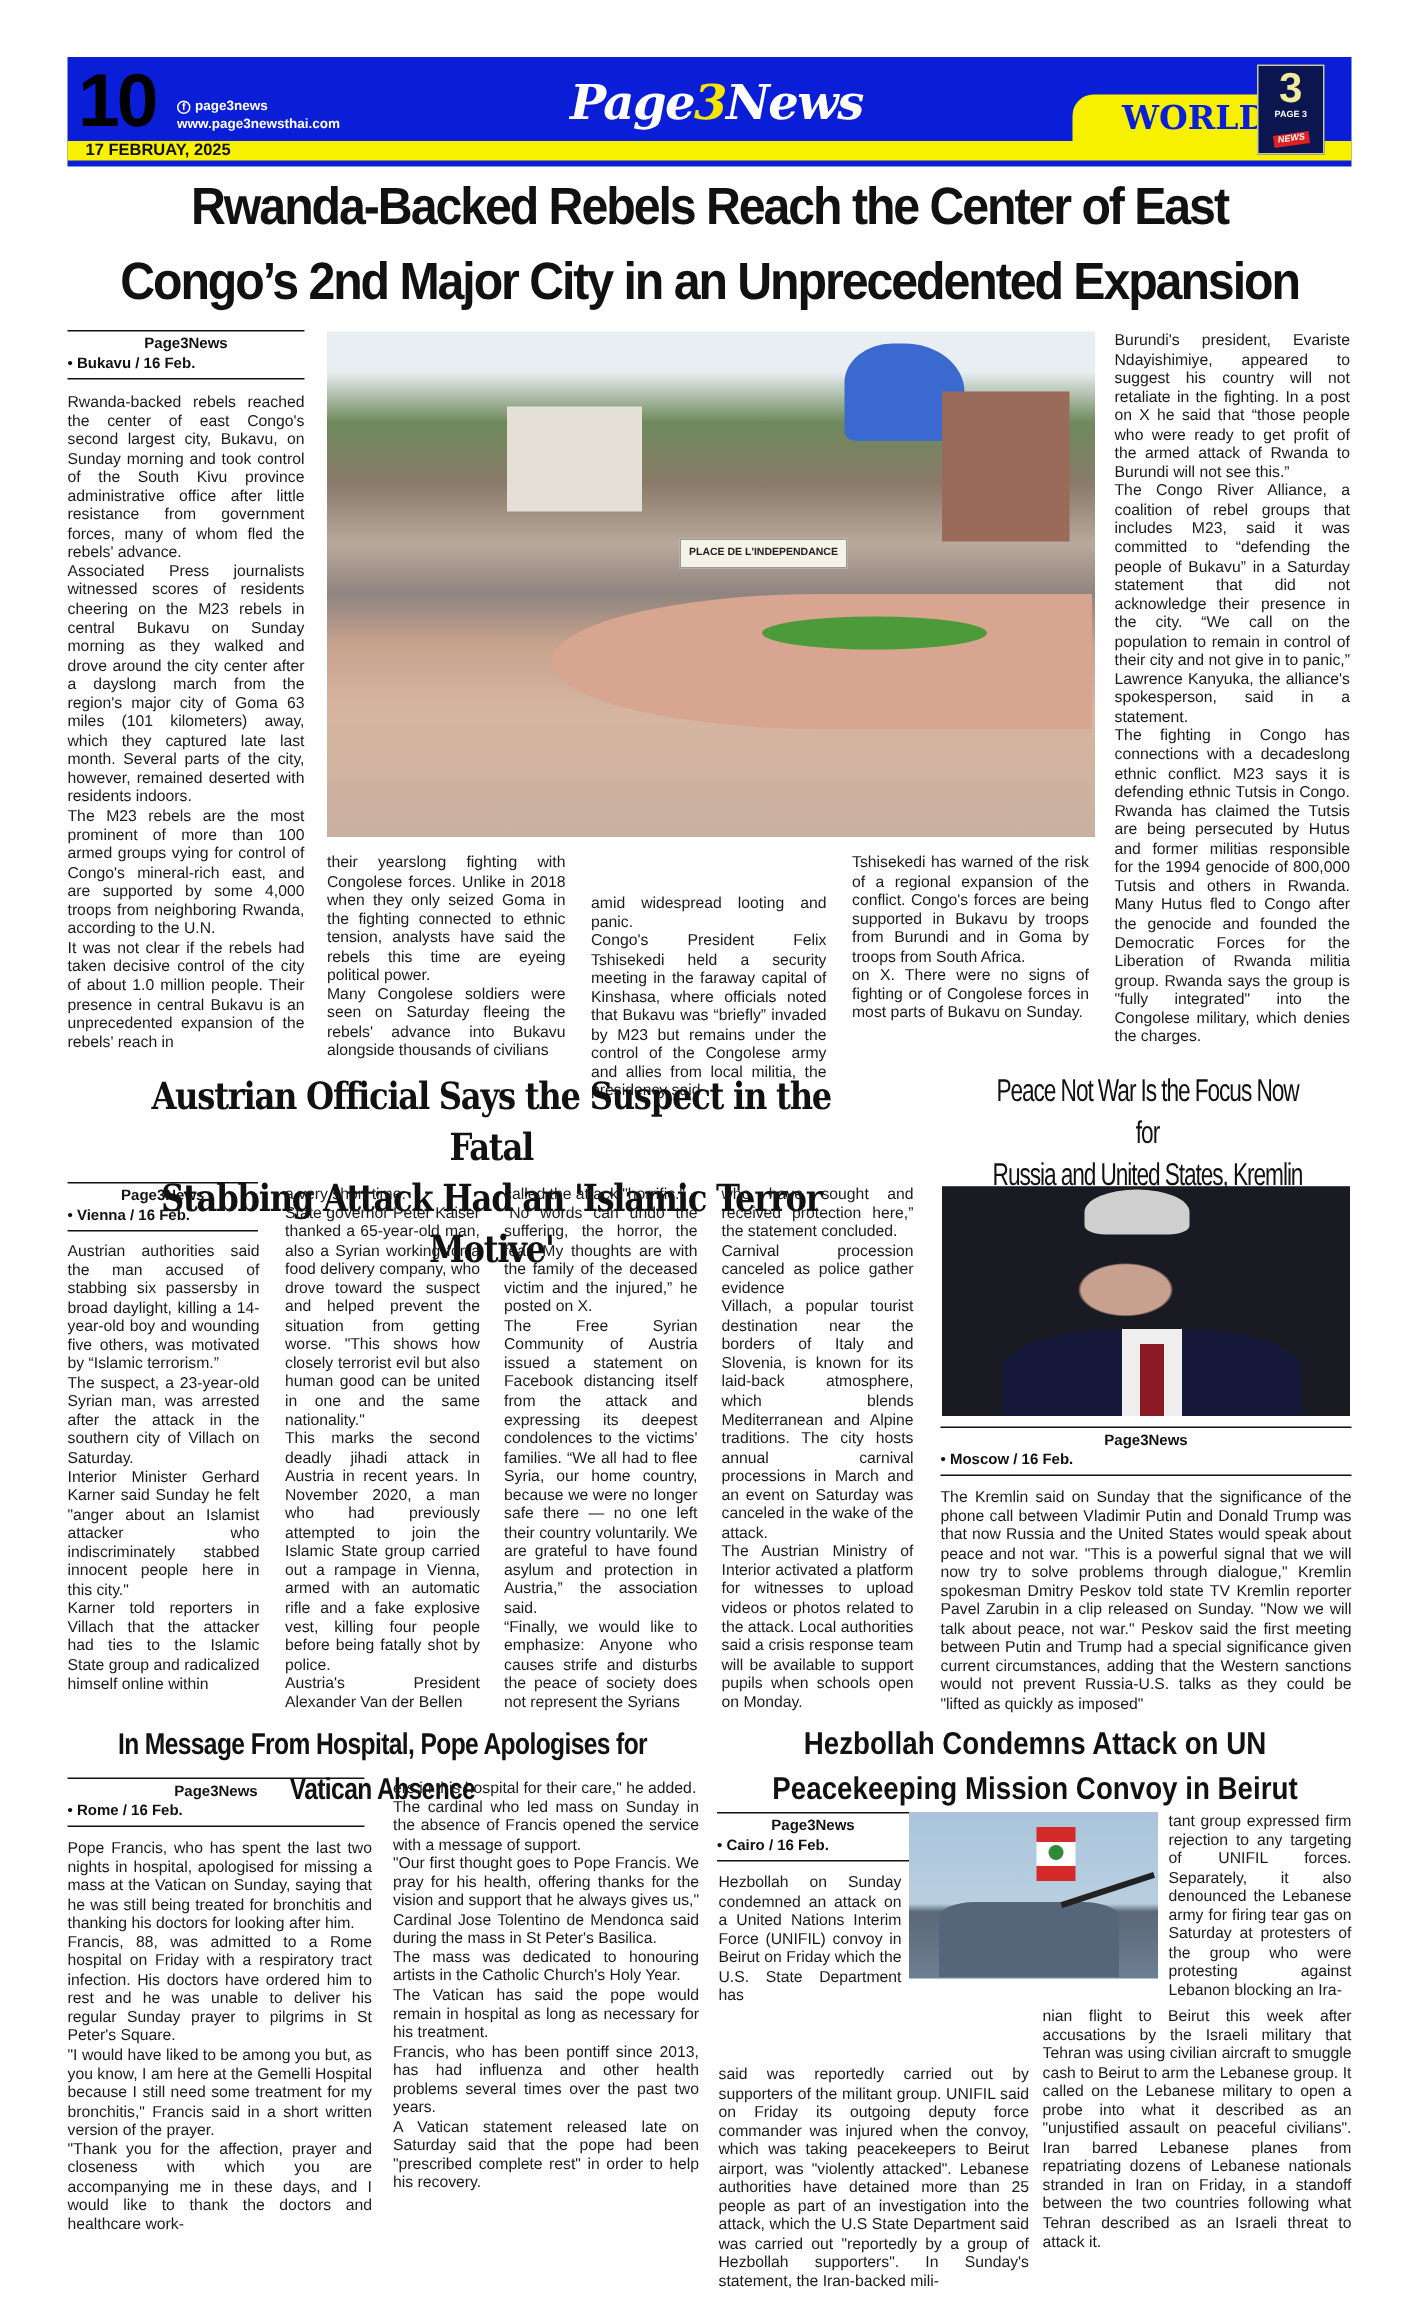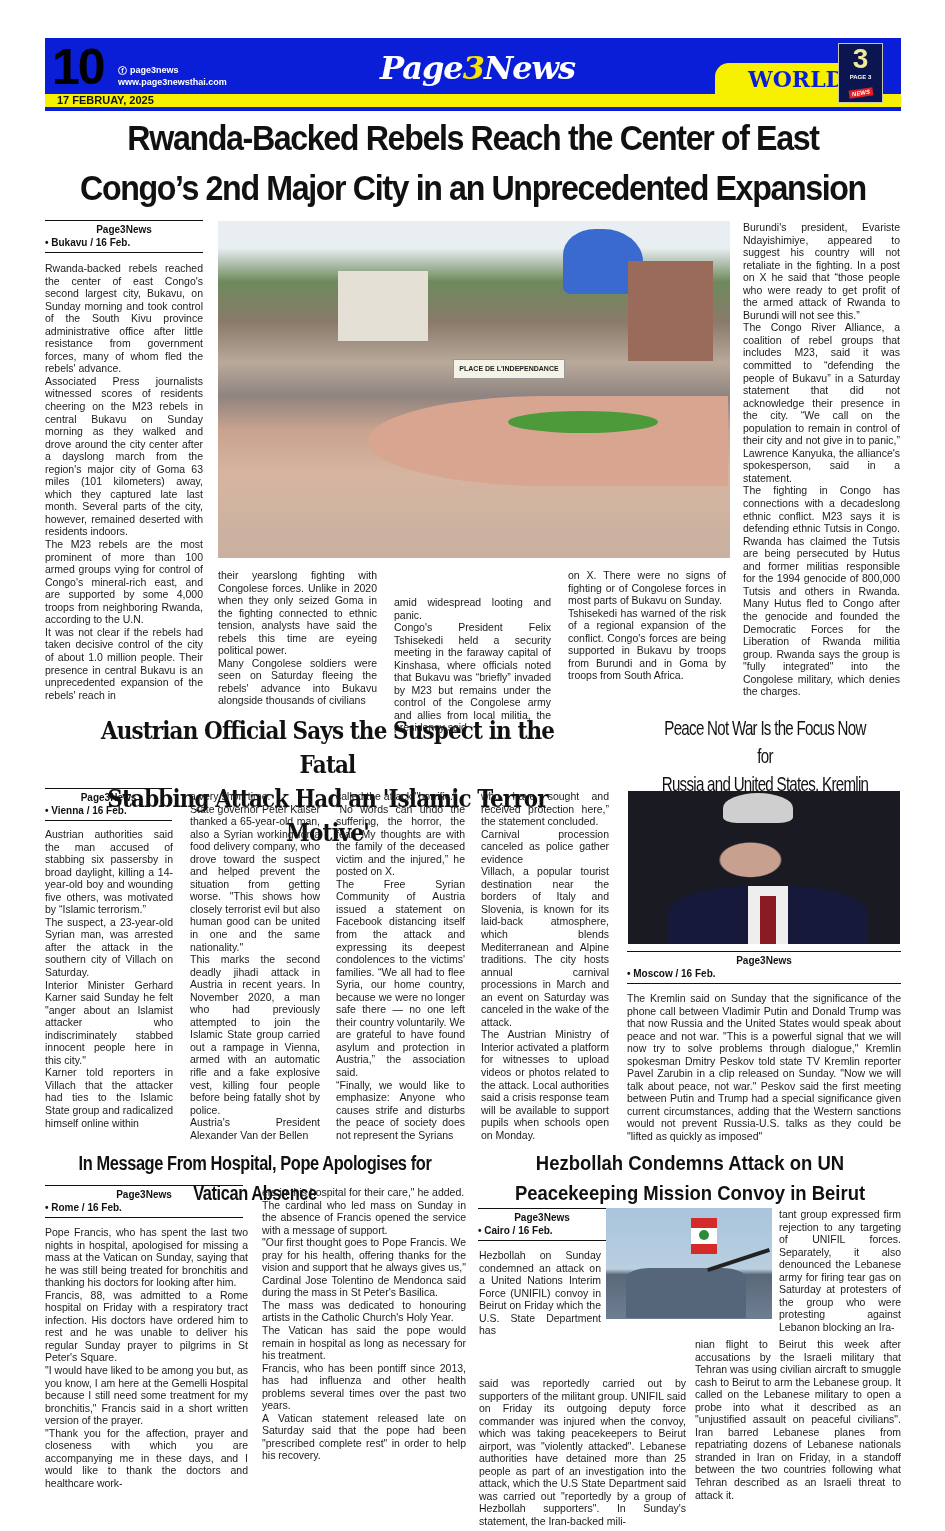--- a/index.html
+++ b/index.html
@@ -86,30 +86,30 @@
 <div class="abs photo-congo">
   <div class="abs blue"></div>
   <div class="abs bldg"></div>
   <div class="abs bldg2"></div>
   <div class="abs plaza"></div>
   <div class="abs grass"></div>
   <div class="abs sign">PLACE DE L'INDEPENDANCE</div>
 </div>
 
 <div class="abs col" style="left:218px;top:569px;width:159px">
-  <p>their yearslong fighting with Congolese forces. Unlike in 2020 when they only seized Goma in the fighting connected to ethnic tension, analysts have said the rebels this time are eyeing political power.</p>
+  <p>their yearslong fighting with Congolese forces. Unlike in 2018 when they only seized Goma in the fighting connected to ethnic tension, analysts have said the rebels this time are eyeing political power.</p>
   <p>Many Congolese soldiers were seen on Saturday fleeing the rebels' advance into Bukavu alongside thousands of civilians</p>
 </div>
 <div class="abs col" style="left:394px;top:596px;width:157px">
   <p>amid widespread looting and panic.</p>
   <p>Congo's President Felix Tshisekedi held a security meeting in the faraway capital of Kinshasa, where officials noted that Bukavu was “briefly” invaded by M23 but remains under the control of the Congolese army and allies from local militia, the presidency said</p>
 </div>
 <div class="abs col" style="left:568px;top:569px;width:158px">
+  <p>Tshisekedi has warned of the risk of a regional expansion of the conflict. Congo's forces are being supported in Bukavu by troops from Burundi and in Goma by troops from South Africa.</p>
   <p>on X. There were no signs of fighting or of Congolese forces in most parts of Bukavu on Sunday.</p>
-  <p>Tshisekedi has warned of the risk of a regional expansion of the conflict. Congo's forces are being supported in Bukavu by troops from Burundi and in Goma by troops from South Africa.</p>
 </div>
 <div class="abs col" style="left:743px;top:221px;width:157px">
   <p>Burundi's president, Evariste Ndayishimiye, appeared to suggest his country will not retaliate in the fighting. In a post on X he said that “those people who were ready to get profit of the armed attack of Rwanda to Burundi will not see this.”</p>
   <p>The Congo River Alliance, a coalition of rebel groups that includes M23, said it was committed to “defending the people of Bukavu” in a Saturday statement that did not acknowledge their presence in the city. “We call on the population to remain in control of their city and not give in to panic,” Lawrence Kanyuka, the alliance's spokesperson, said in a statement.</p>
   <p>The fighting in Congo has connections with a decadeslong ethnic conflict. M23 says it is defending ethnic Tutsis in Congo. Rwanda has claimed the Tutsis are being persecuted by Hutus and former militias responsible for the 1994 genocide of 800,000 Tutsis and others in Rwanda. Many Hutus fled to Congo after the genocide and founded the Democratic Forces for the Liberation of Rwanda militia group. Rwanda says the group is "fully integrated" into the Congolese military, which denies the charges.</p>
 </div>
 
 <div class="abs head2" style="left:40px;top:714px;width:575px">
   <div>Austrian Official Says the Suspect in the Fatal</div>
   <div>Stabbing Attack Had an 'Islamic Terror Motive'</div>

